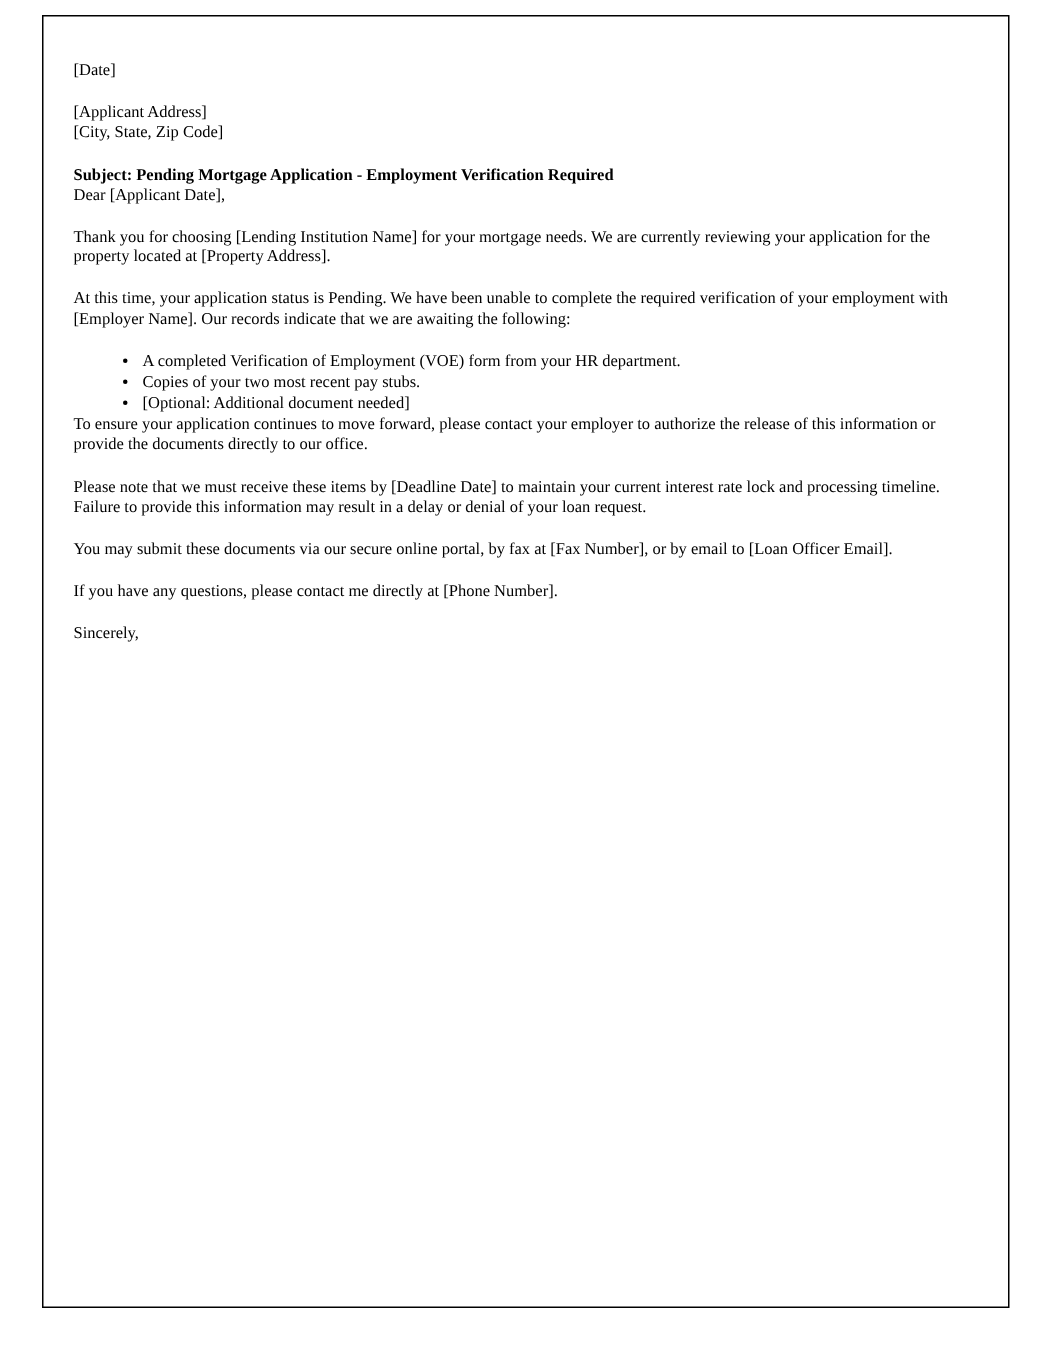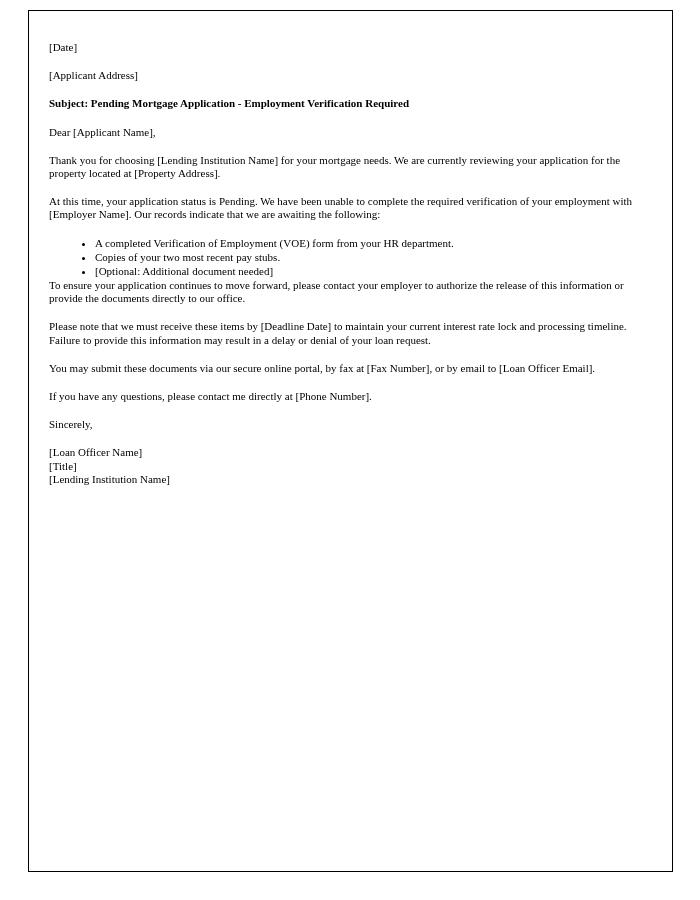--- a/index.html
+++ b/index.html
@@ -32,21 +32,20 @@
     margin-bottom: 15px;
   }
   .block {
     margin-bottom: 15px;
   }
   .block p {
     margin: 0;
   }
   .subject {
     font-weight: bold;
-    margin-bottom: 15px;
     font-family: Liberation Serif, serif;
   }
   .bold-inline {
     font-weight: normal;
   }
   ul.doc-list {
     margin: 0 0 1px 0;
     padding-left: 46px;
   }
   ul.doc-list li {
@@ -56,25 +55,26 @@
 </head>
 <body>
 
 <div class="page">
   <div class="letter-body">
 
     <p class="para">[Date]</p>
 
     <div class="block">
       <p>[Applicant Address]</p>
+      <p>[City, State, Zip Code]</p>
     </div>
 
     <p class="subject">Subject: Pending Mortgage Application - Employment Verification Required</p>
 
-    <p class="para">Dear [Applicant Name],</p>
+    <p class="para">Dear [Applicant Date],</p>
 
     <p class="para">Thank you for choosing [Lending Institution Name] for your mortgage needs. We are currently reviewing your application for the property located at [Property Address].</p>
 
     <p class="para"><span>At this time, your application status is </span><span class="bold-inline">Pending</span><span>. We have been unable to complete the required verification of your employment with [Employer Name]. Our records indicate that we are awaiting the following:</span></p>
 
     <ul class="doc-list">
       <li>A completed Verification of Employment (VOE) form from your HR department.</li>
       <li>Copies of your two most recent pay stubs.</li>
       <li>[Optional: Additional document needed]</li>
     </ul>
@@ -82,20 +82,15 @@
     <p class="para">To ensure your application continues to move forward, please contact your employer to authorize the release of this information or provide the documents directly to our office.</p>
 
     <p class="para">Please note that we must receive these items by [Deadline Date] to maintain your current interest rate lock and processing timeline. Failure to provide this information may result in a delay or denial of your loan request.</p>
 
     <p class="para">You may submit these documents via our secure online portal, by fax at [Fax Number], or by email to [Loan Officer Email].</p>
 
     <p class="para">If you have any questions, please contact me directly at [Phone Number].</p>
 
     <p class="para">Sincerely,</p>
 
-    <div class="block">
-      <p>[Loan Officer Name]</p>
-      <p>[Title]</p>
-      <p>[Lending Institution Name]</p>
-    </div>
 
   </div>
 </div>
 
 </body></html>

